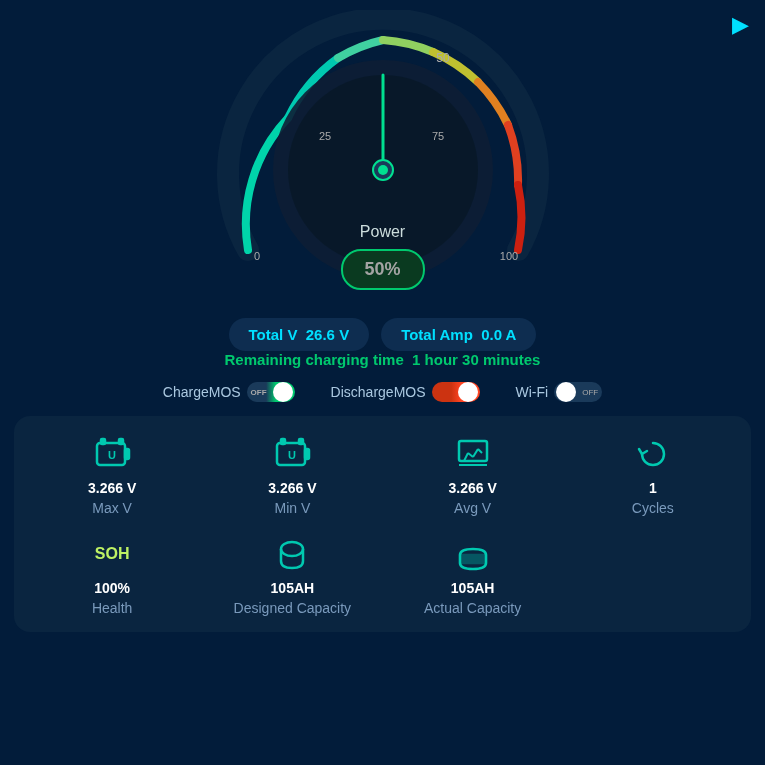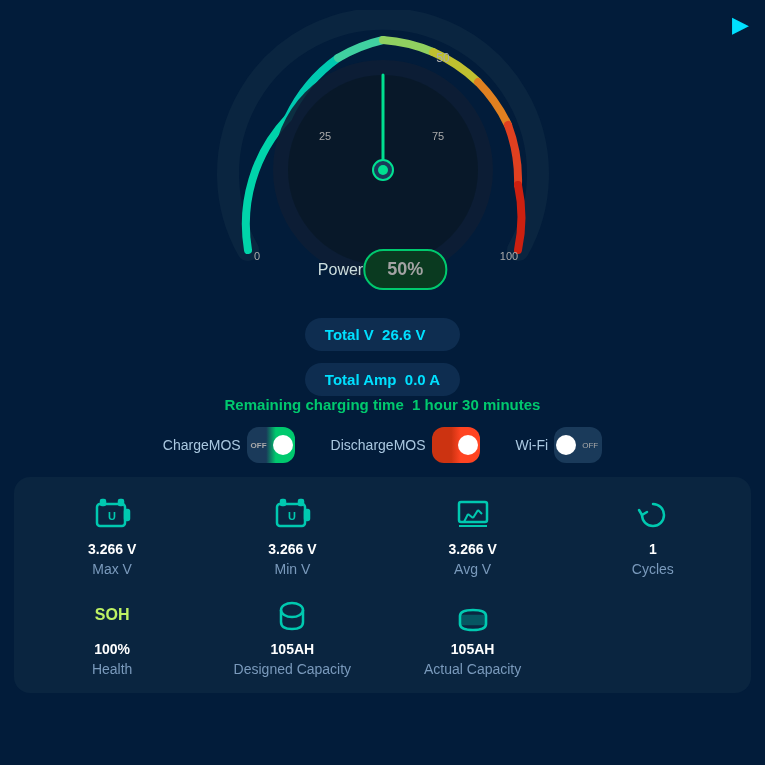--- a/index.html
+++ b/index.html
@@ -40,22 +40,23 @@
       top: 0; left: 0;
       width: 100%; height: 100%;
     }
 
     .gauge-center-text {
       position: absolute;
       bottom: 20px;
       left: 50%;
       transform: translateX(-50%);
       display: flex;
-      align-items: center;
-      gap: 0;
+      flex-direction: column;
+      align-items: center;
+      gap: 8px;
     }
 
     .gauge-label {
       color: #cdd;
       font-size: 16px;
       font-weight: 400;
     }
 
     .gauge-percent-box {
       background: #0a3a20;
@@ -65,21 +66,20 @@
       font-size: 18px;
       font-weight: bold;
       color: #a3a3a3;
     }
 
     
     .stats-row {
       display: flex;
       gap: 12px;
       margin-top: 8px;
-      flex-direction: column;
     }
 
     .stat-pill {
       background: #0e2d50;
       border-radius: 20px;
       padding: 8px 20px;
       font-size: 15px;
       color: #aac8e0;
     }
 
@@ -113,21 +113,21 @@
     }
 
     .toggle-group {
       display: flex;
       align-items: center;
       gap: 6px;
     }
 
     .toggle-switch {
       width: 48px;
-      height: 36px;
+      height: 20px;
       border-radius: 12px;
       position: relative;
       display: inline-flex;
       align-items: center;
       text-decoration: underline;
     }
 
     .toggle-switch.off {
       background: #1a3a5a;
     }

